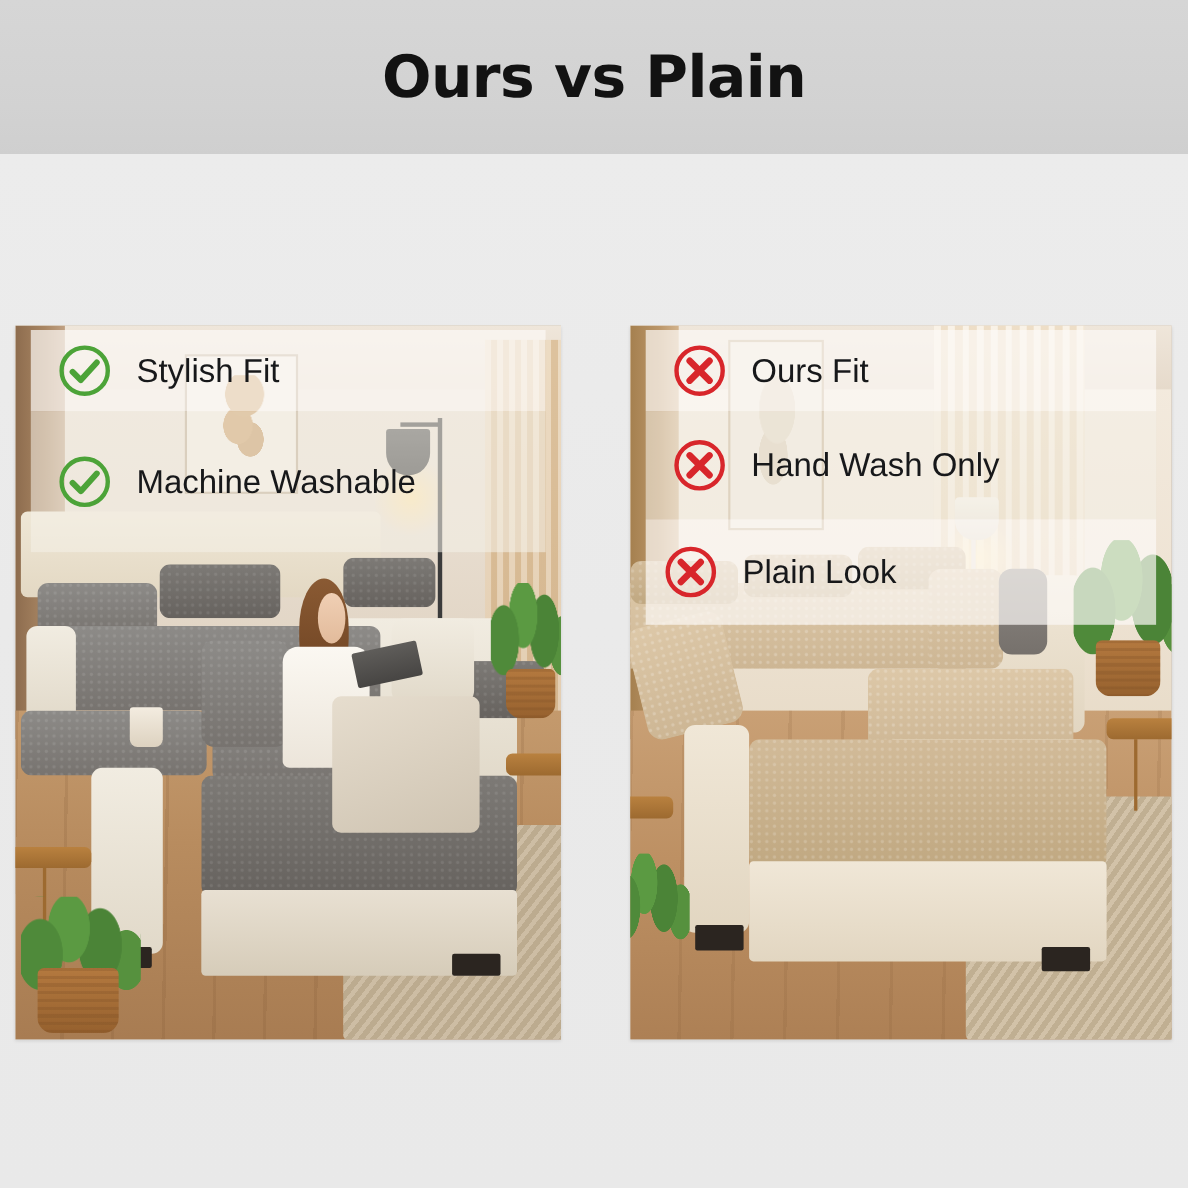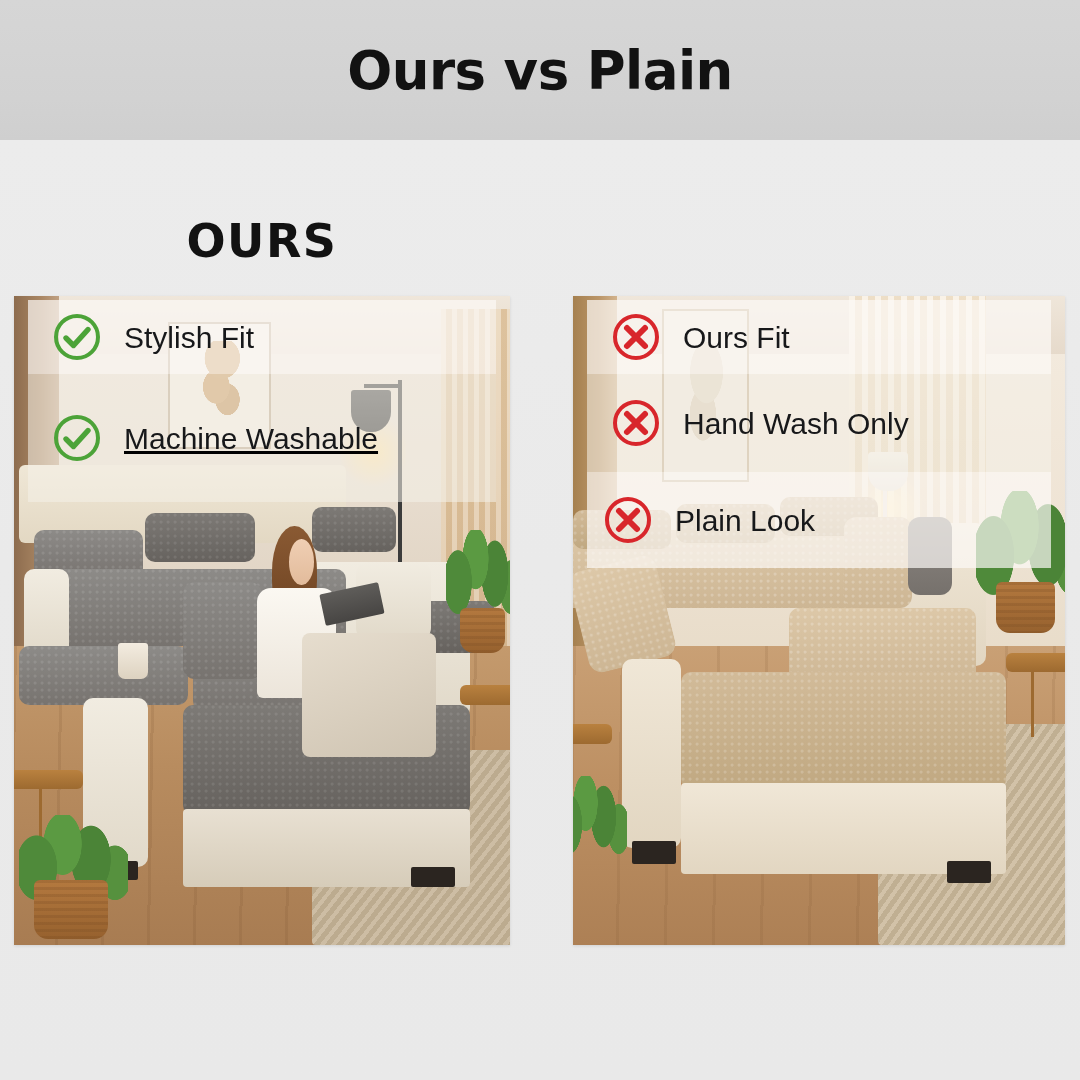--- a/index.html
+++ b/index.html
@@ -177,21 +177,20 @@
 </head>
 <body>
 
 <div id="page">
 
   <div class="body-bg"></div>
 
   <div class="header-band"></div>
   <div class="header-title">Ours vs Plain</div>
 
-  <div class="col-head left">OURS</div>
 
   <div class="panel left">
     <div class="scene L">
       <div class="wall"></div>
       <div class="ceiling"></div>
       <div class="wall-left"></div>
       <div class="curtain"></div>
 
       <div class="art">
         <div class="art-leaf"></div>
@@ -249,21 +248,21 @@
           <svg viewBox="0 0 50 50" width="50" height="50">
             <circle cx="25" cy="25" r="21" fill="none" stroke="#4CA338" stroke-width="4"></circle>
             <path d="M14 26 L21.5 33.5 L36 17.5" fill="none" stroke="#4CA338" stroke-width="5.4" stroke-linecap="round" stroke-linejoin="round"></path>
           </svg>
         </span>
         <span class="ftexts">
           <span class="ftext">Stylish Fit</span>
         </span>
       </div>
 
-      <div class="frow b1" style="height:128px;text-decoration:underline;">
+      <div class="frow b1" style="height:128px;">
         <span class="ficon">
           <svg viewBox="0 0 50 50" width="50" height="50">
             <circle cx="25" cy="25" r="21" fill="none" stroke="#4CA338" stroke-width="4"></circle>
             <path d="M14 26 L21.5 33.5 L36 17.5" fill="none" stroke="#4CA338" stroke-width="5.4" stroke-linecap="round" stroke-linejoin="round"></path>
           </svg>
         </span>
         <span class="ftexts">
           <span class="ftext">Machine Washable</span>
         </span>
       </div>

